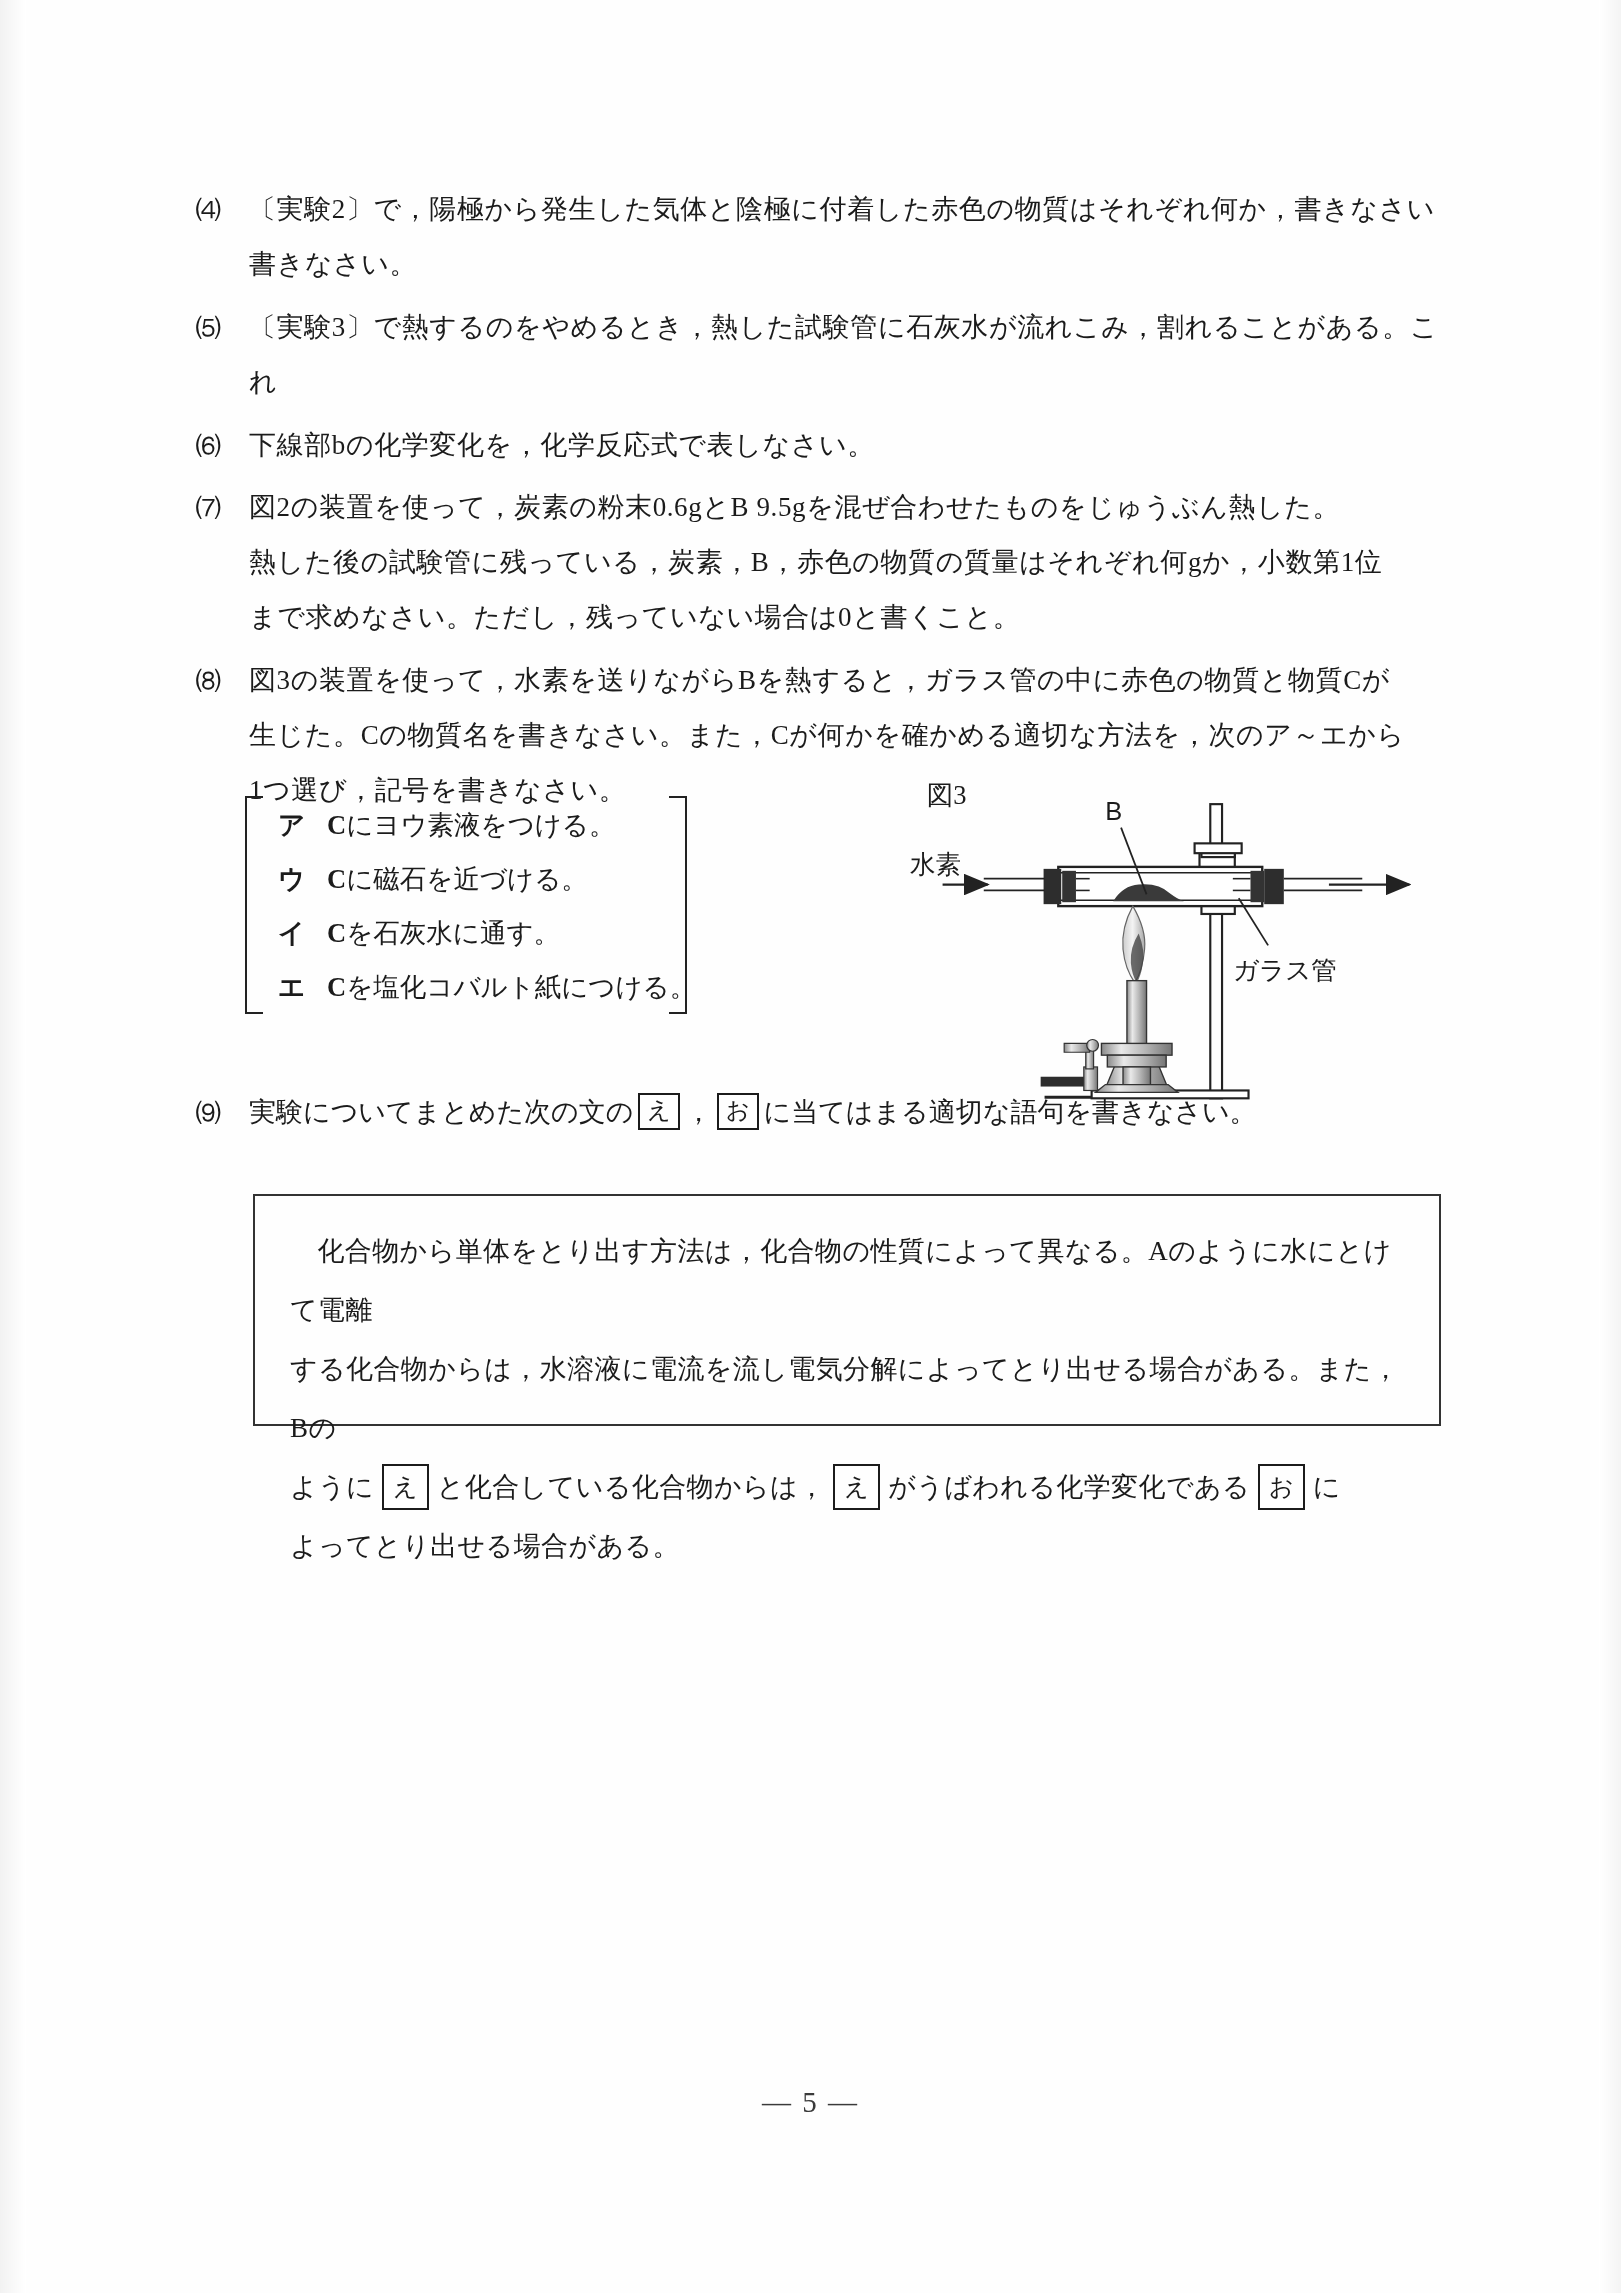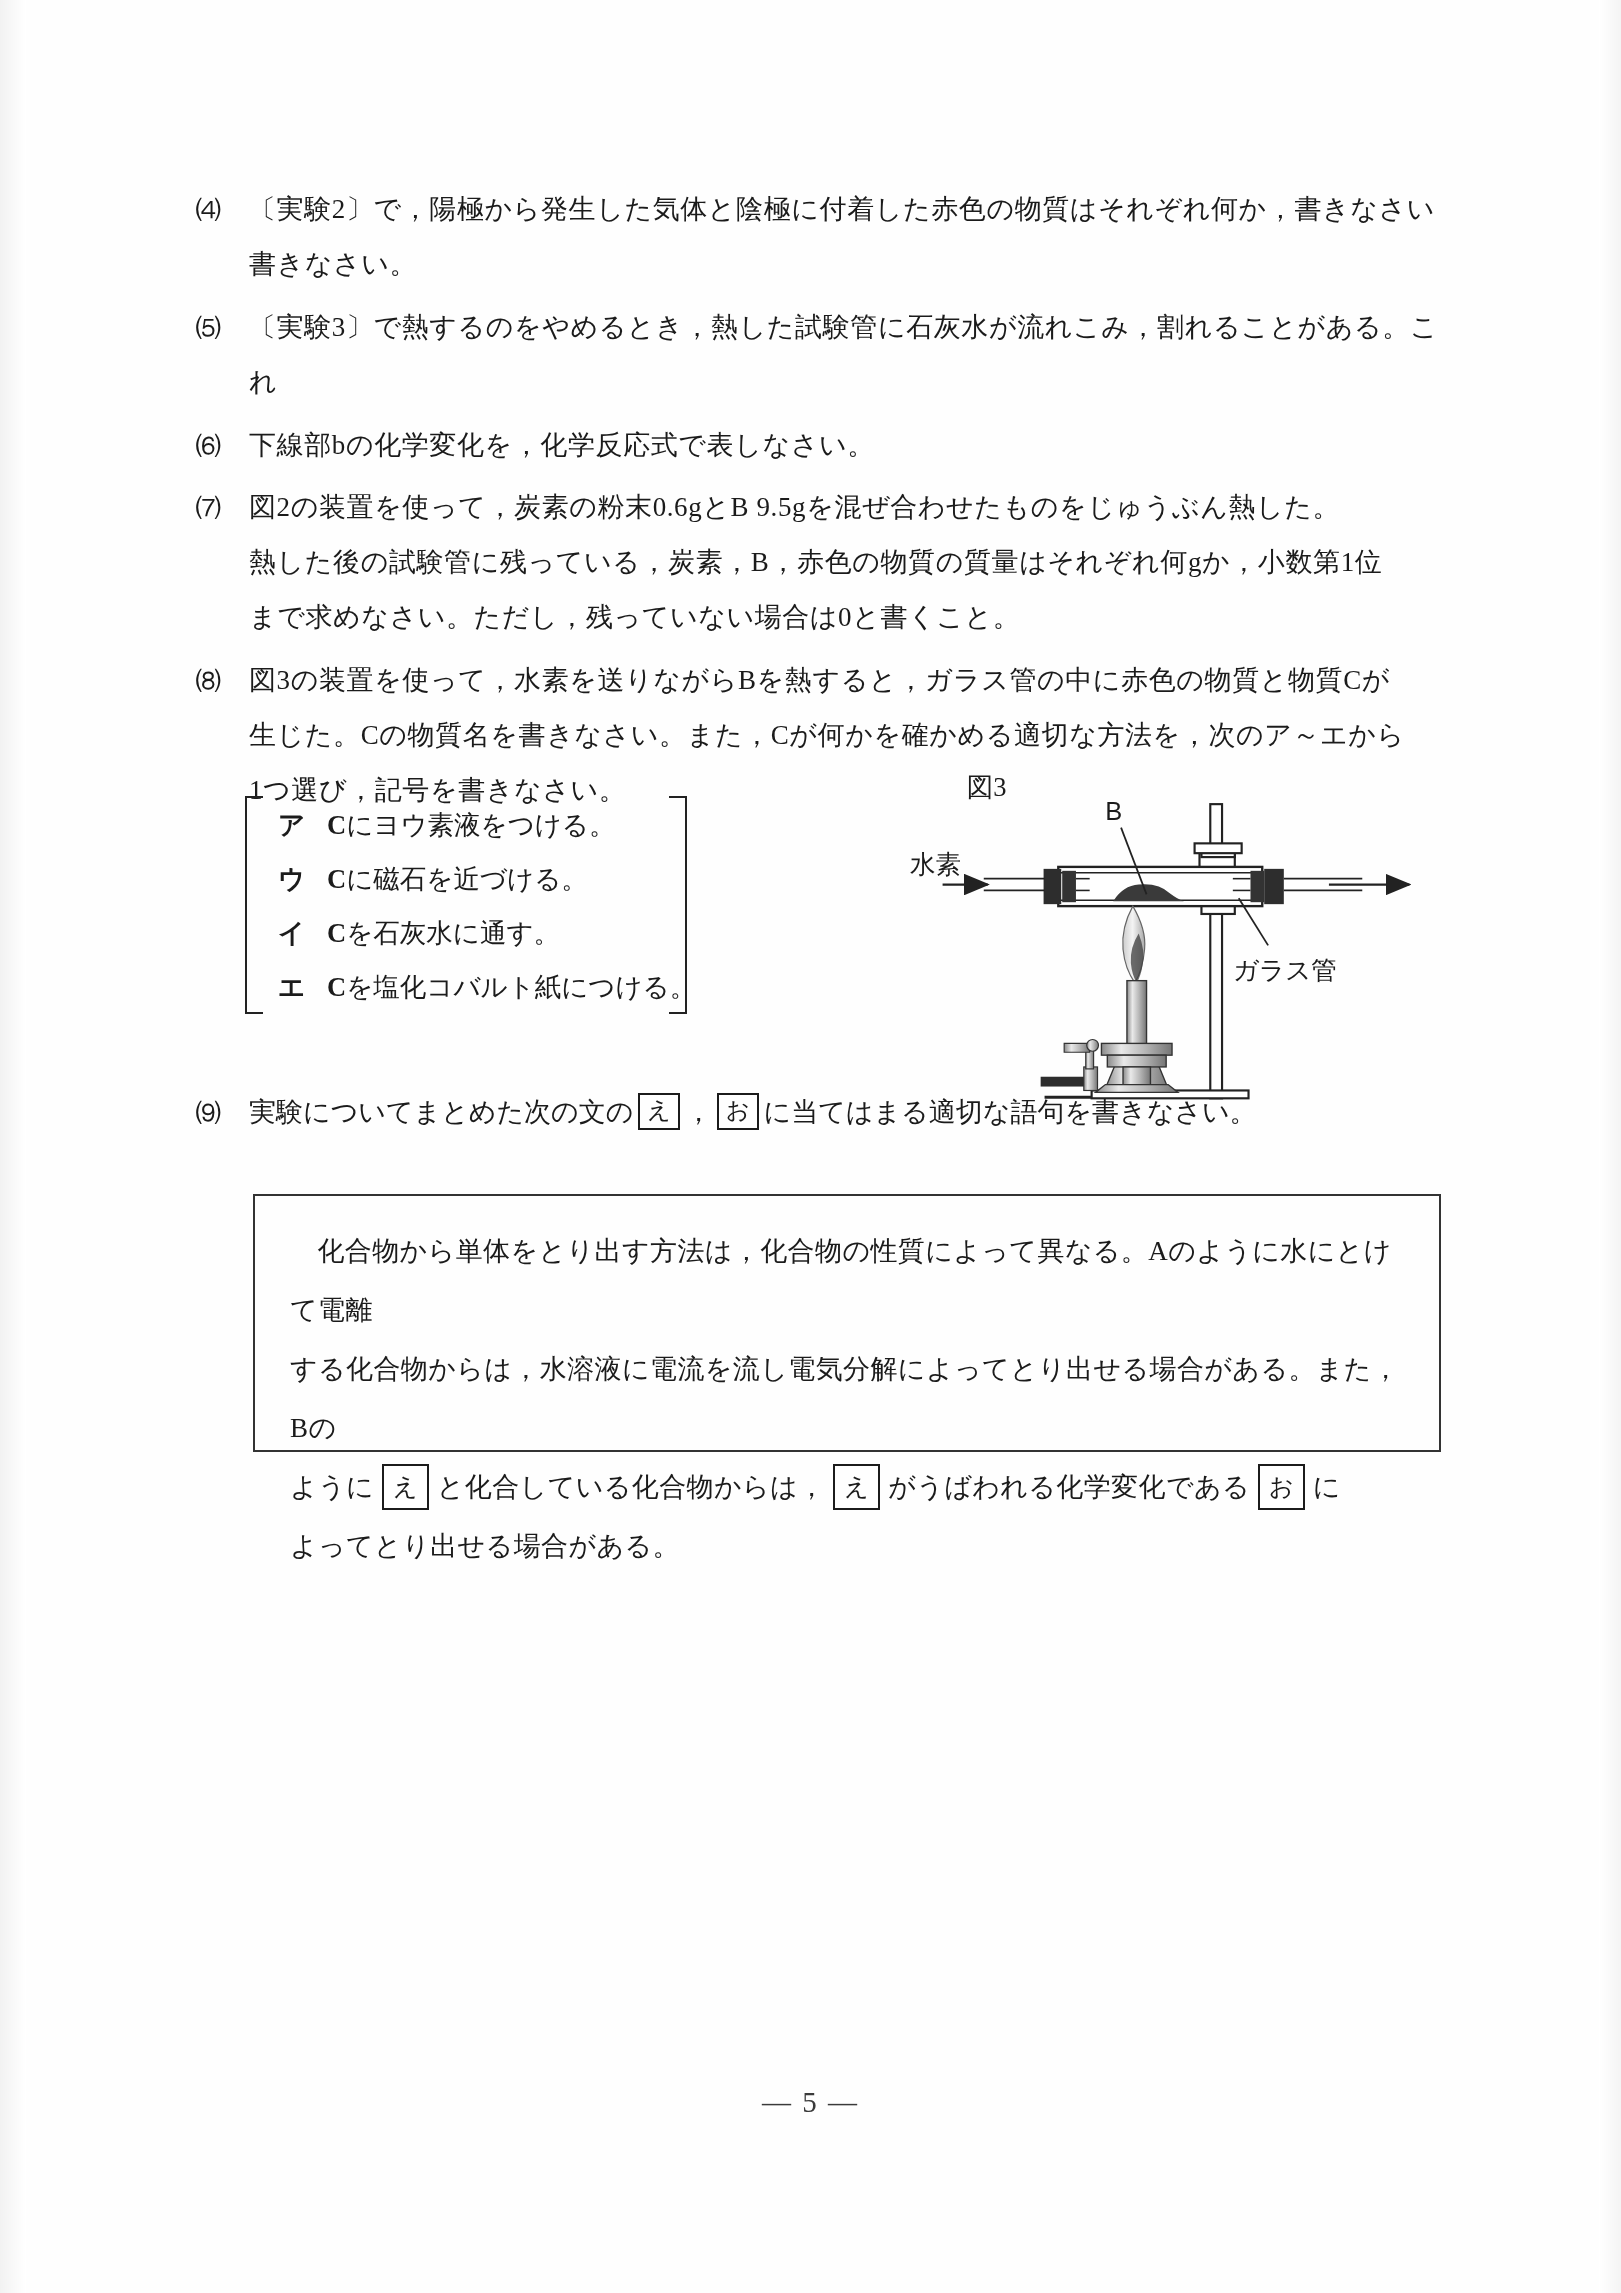--- a/index.html
+++ b/index.html
@@ -103,33 +103,32 @@
   .fig3 {
     position: absolute;
     left: 919px;
     top: 761px;
     width: 510px;
     height: 353px;
   }
   .fig3-label {
     position: absolute;
     left: 7.8px;
-    top: 8px;
+    top: 16px;
     font-size: 26.5px;
-    margin-left: 40px;
   }
   .fig3 svg { position: absolute; left: 0; top: 0; }
 
   
   .summary-box {
     position: absolute;
     left: 253px;
     top: 1194px;
     width: 1188px;
-    height: 258px;
+    height: 232px;
     border: 2px solid #333;
     box-sizing: border-box;
   }
   .summary-box .inner {
     padding: 25.5px 33px 0 35px;
     font-size: 27px;
     line-height: 59px;
     letter-spacing: 0.4px;
   }
   .summary-box p { margin: 0; }

